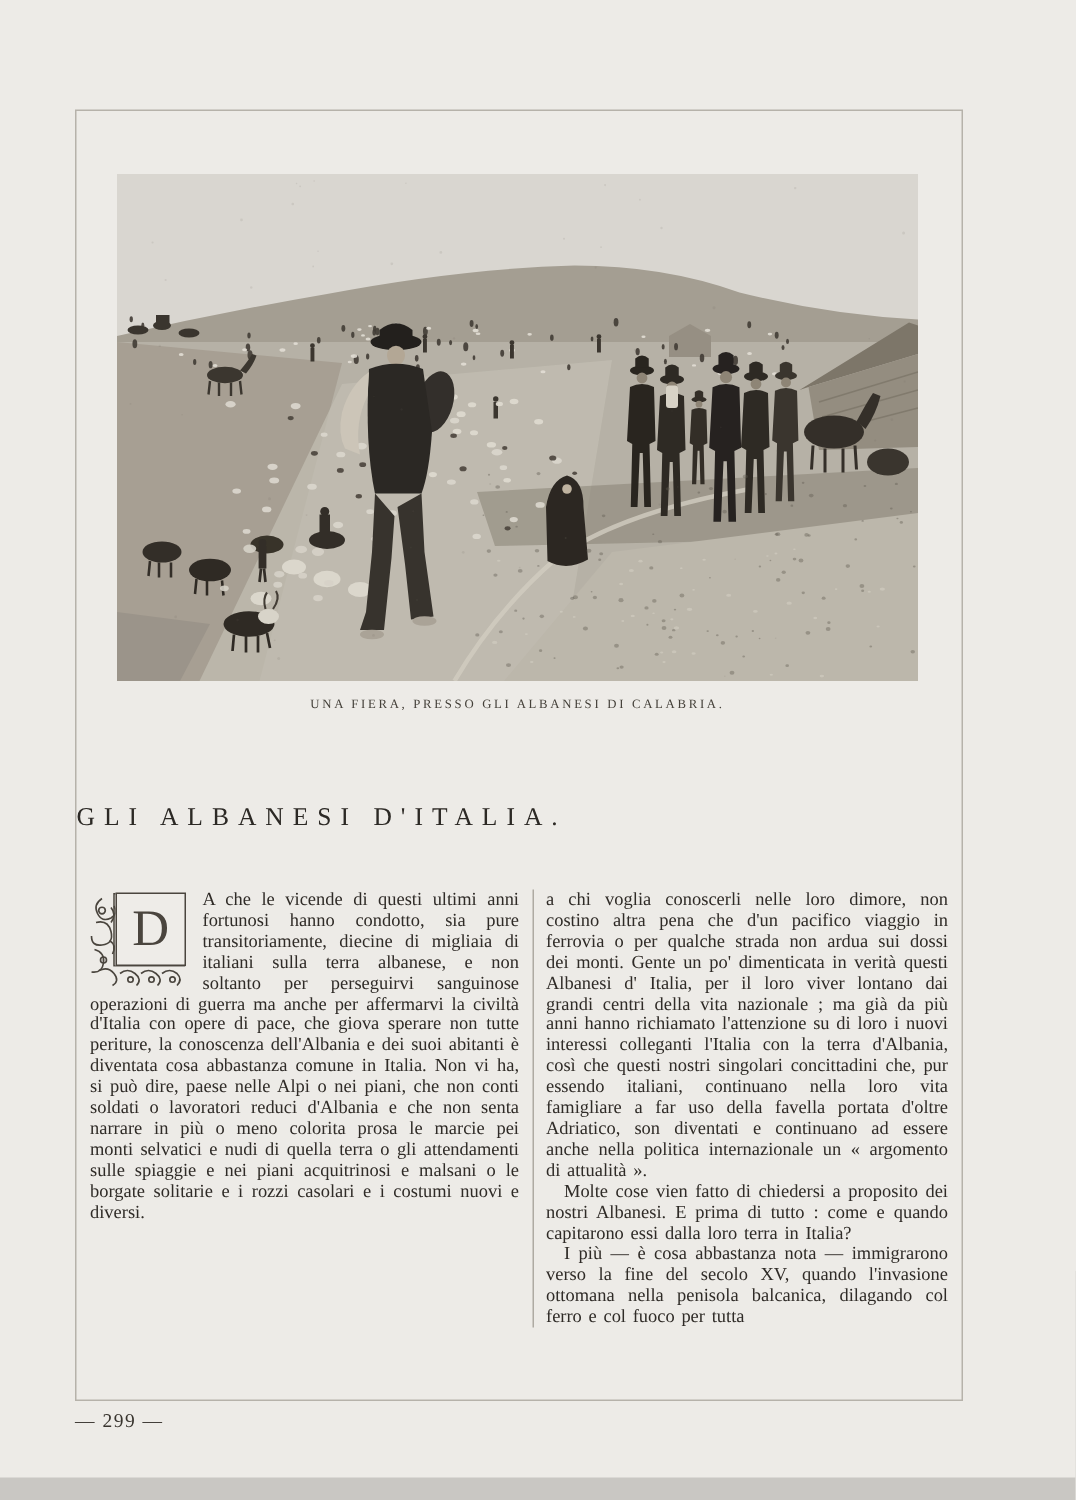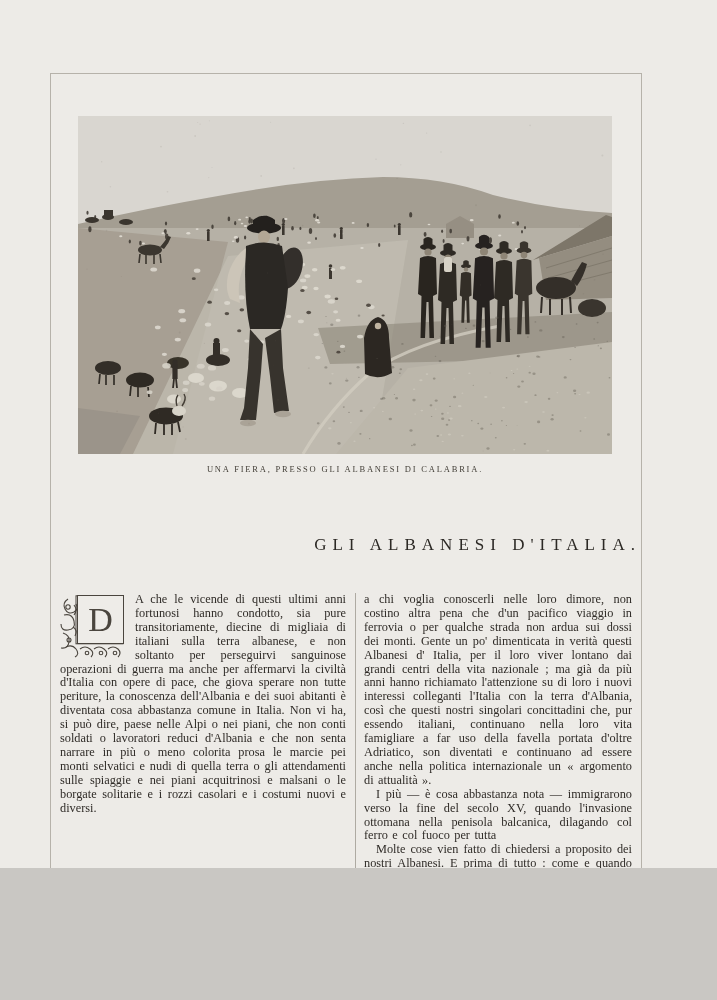--- a/index.html
+++ b/index.html
@@ -1,34 +1,34 @@
 <!DOCTYPE html>
 <html><head>
 <meta charset="utf-8">
 <style>
   html,body{margin:0;padding:0;}
   body{background:#c9c7c3;font-family:"Liberation Serif",serif;}
   .page{
-    position:relative;width:717px;height:868px;margin:0 auto;
+    position:relative;width:717px;height:985px;margin:0 auto;
     background:#edebe7;overflow:hidden;color:#2f2b27;
   }
   .frame{
     position:absolute;left:50px;top:73px;width:590px;height:859px;
     border:1px solid #b6b2aa;
   }
   .photo{
     position:absolute;left:78px;top:116px;width:534px;height:338px;
     background:#cfccc5;line-height:0;
   }
   .caption{
     position:absolute;left:78px;top:464px;width:534px;text-align:center;
     font-size:8.5px;letter-spacing:1.8px;color:#45413a;white-space:nowrap;
   }
   .title{
-    position:absolute;left:51px;top:535px;width:590px;text-align:right;
+    position:absolute;left:51px;top:535px;width:590px;text-align:left;
     font-size:17px;letter-spacing:6px;color:#2c2925;white-space:nowrap;
   }
   .columns{
     position:absolute;left:60px;top:593px;width:572px;display:flex;
   }
   .col-left{width:286px;padding-right:9px;box-sizing:content-box;}
   .divider{width:1px;background:#aeaaa2;}
   .col-right{width:268px;padding-left:8px;}
   .columns p{
     margin:0;text-align:justify;font-size:12.3px;line-height:13.9px;
@@ -545,20 +545,20 @@
           <span class="dropcap-box">
             <span>D</span>
           </span>
         </span>
         <span>A che le vicende di questi ultimi anni fortunosi hanno condotto, sia pure transitoriamente, diecine di migliaia di italiani sulla terra albanese, e non soltanto per perseguirvi sanguinose operazioni di guerra ma anche per affermarvi la civiltà d'Italia con opere di pace, che giova sperare non tutte periture, la conoscenza dell'Albania e dei suoi abitanti è diventata cosa abbastanza comune in Italia. Non vi ha, si può dire, paese nelle Alpi o nei piani, che non conti soldati o lavoratori reduci d'Albania e che non senta narrare in più o meno colorita prosa le marcie pei monti selvatici e nudi di quella terra o gli attendamenti sulle spiaggie e nei piani acquitrinosi e malsani o le borgate solitarie e i rozzi casolari e i costumi nuovi e diversi.</span>
       </p>
     </div>
     <div class="divider"></div>
     <div class="col-right">
       <p>a chi voglia conoscerli nelle loro dimore, non costino altra pena che d'un pacifico viaggio in ferrovia o per qualche strada non ardua sui dossi dei monti. Gente un po' dimenticata in verità questi Albanesi d' Italia, per il loro viver lontano dai grandi centri della vita nazionale ; ma già da più anni hanno richiamato l'attenzione su di loro i nuovi interessi colleganti l'Italia con la terra d'Albania, così che questi nostri singolari concittadini che, pur essendo italiani, continuano nella loro vita famigliare a far uso della favella portata d'oltre Adriatico, son diventati e continuano ad essere anche nella politica internazionale un « argomento di attualità ».</p>
+      <p class="indent">Molte cose vien fatto di chiedersi a proposito dei nostri Albanesi. E prima di tutto : come e quando capitarono essi dalla loro terra in Italia?</p>
       <p class="indent">I più — è cosa abbastanza nota — immigrarono verso la fine del secolo XV, quando l'invasione ottomana nella penisola balcanica, dilagando col ferro e col fuoco per tutta</p>
-      <p class="indent">Molte cose vien fatto di chiedersi a proposito dei nostri Albanesi. E prima di tutto : come e quando capitarono essi dalla loro terra in Italia?</p>
     </div>
   </div>
 
   <div class="pageno">— 299 —</div>
 
 </div>
 
 </body></html>

